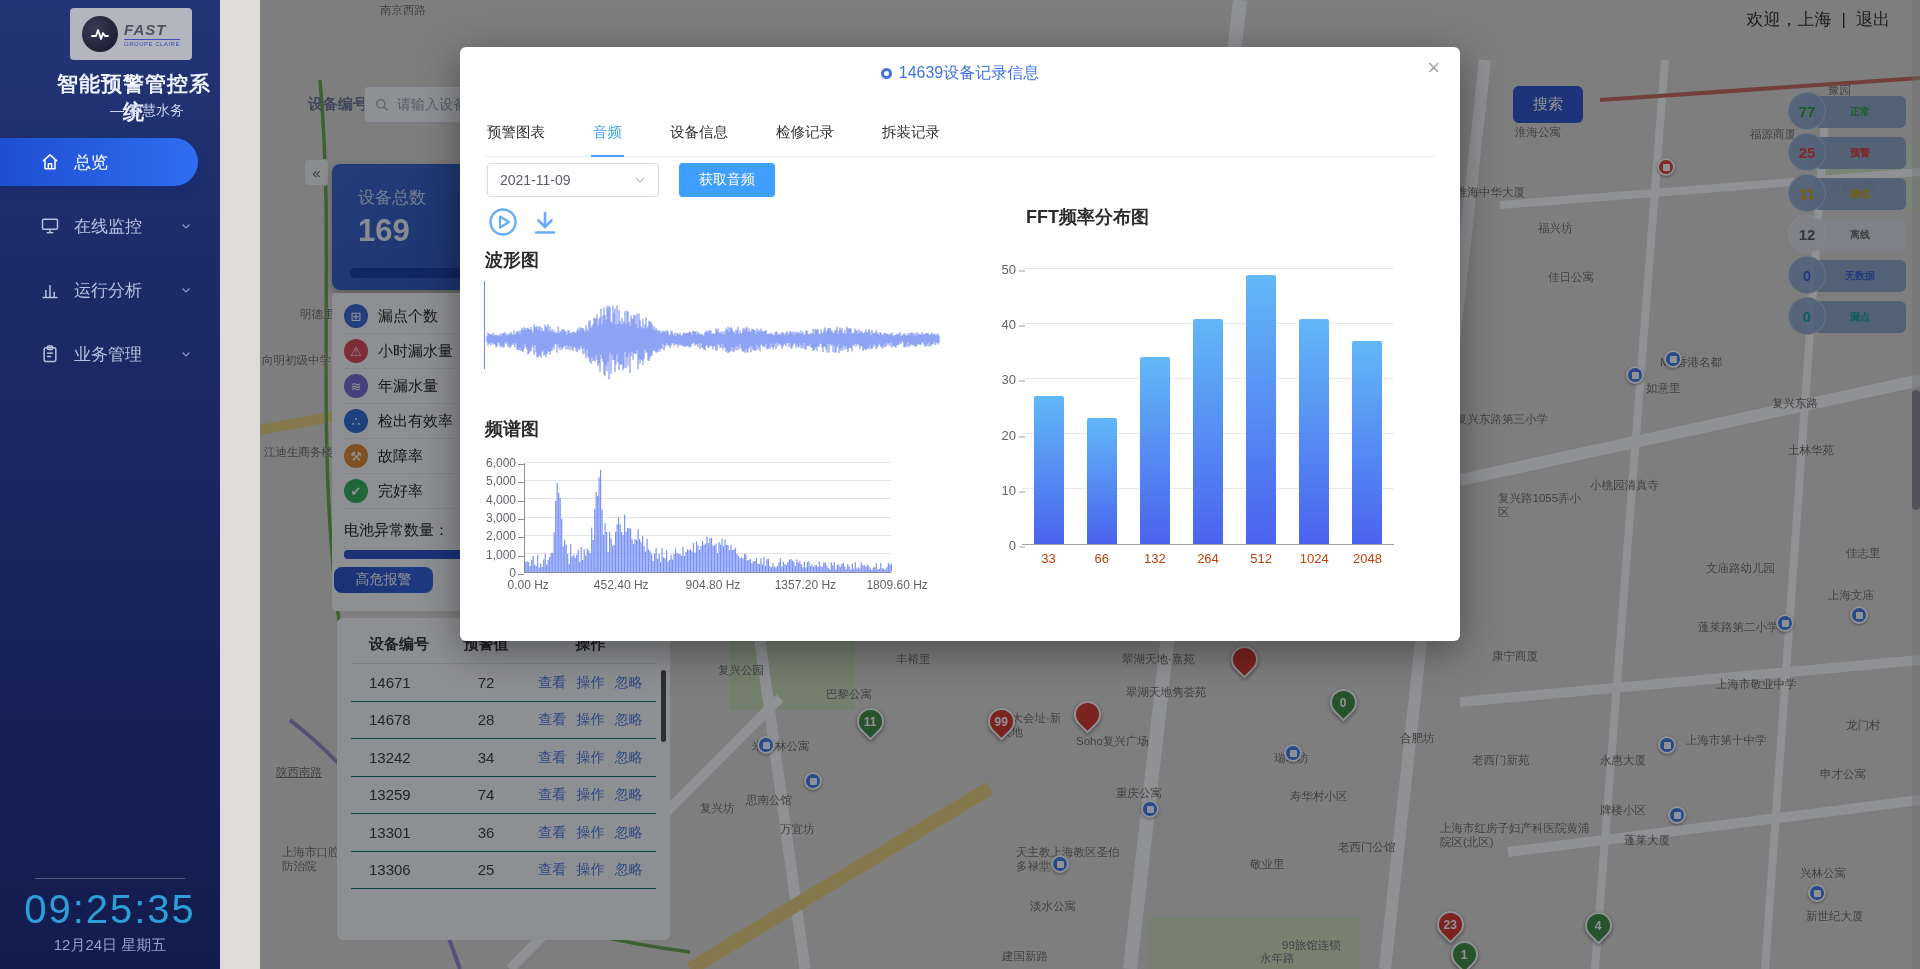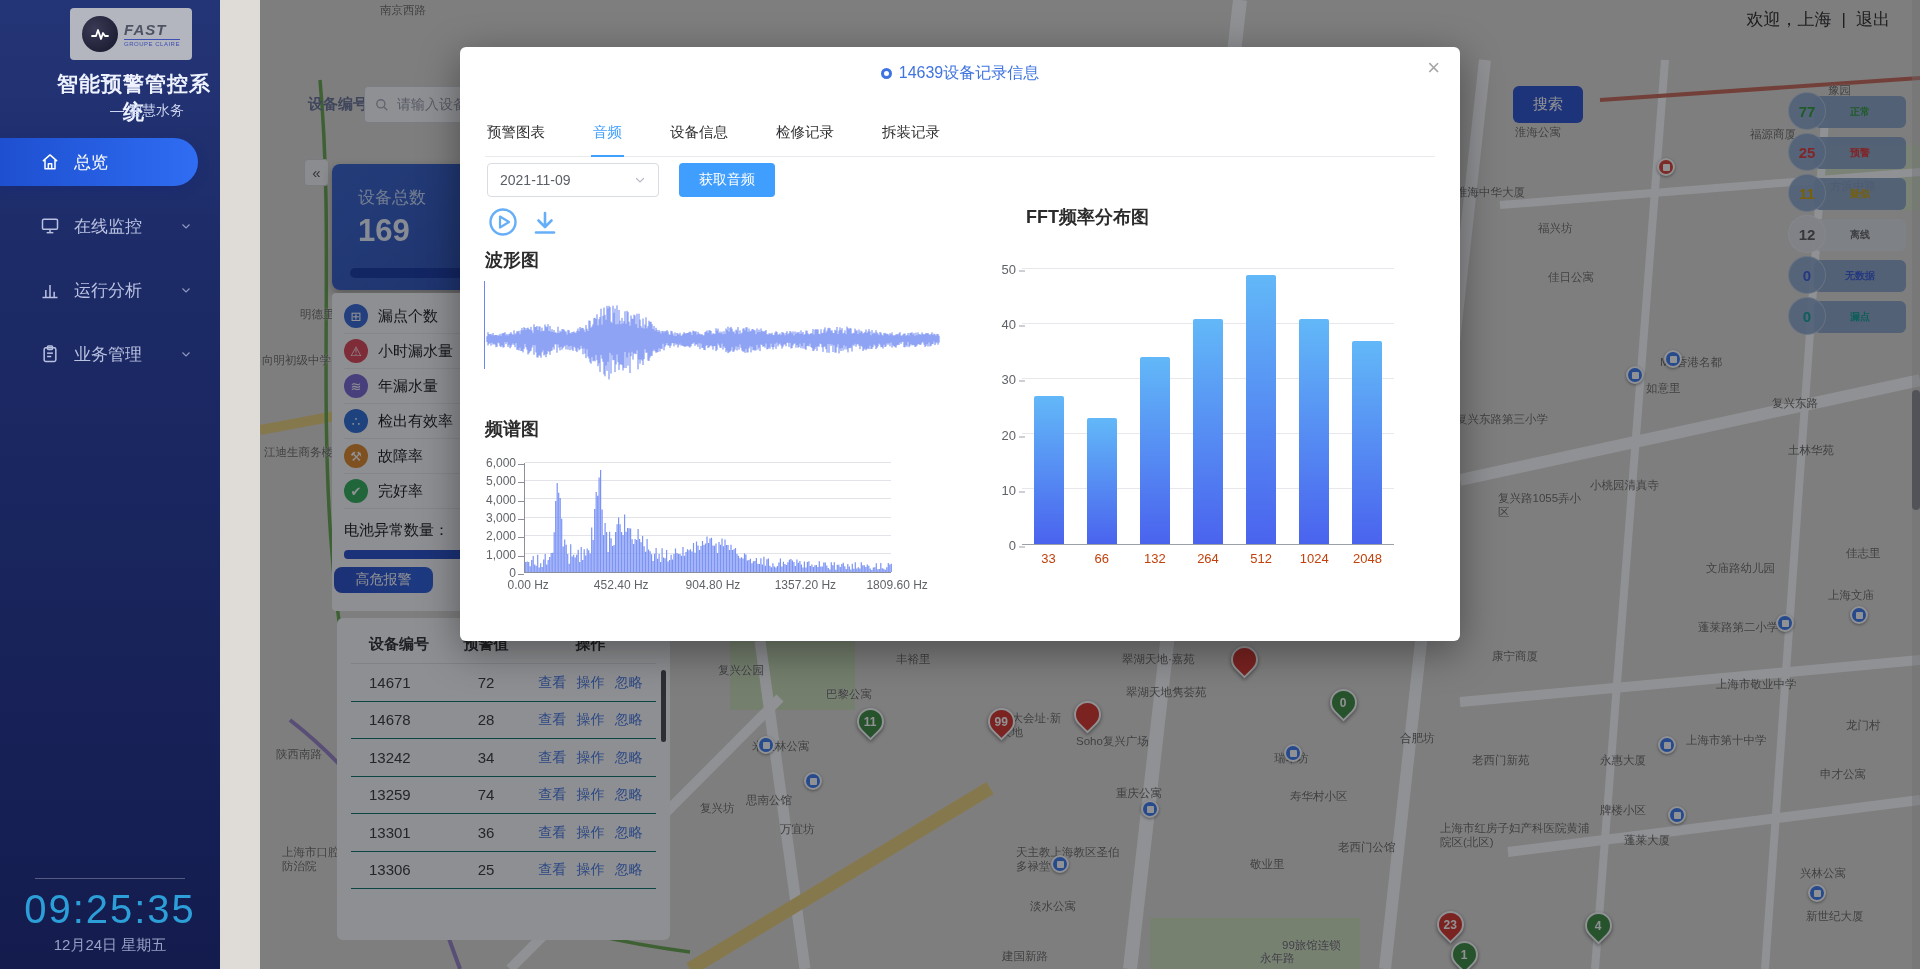--- a/index.html
+++ b/index.html
@@ -218,21 +218,21 @@
         <span class="map-label" style="left: 440px; top: 802px;">复兴坊</span>
         <span class="map-label" style="left: 486px; top: 794px;">思南公馆</span>
         <span class="map-label" style="left: 856px; top: 787px;">重庆公寓</span>
         <span class="map-label" style="left: 816px; top: 735px;">Soho复兴广场</span>
         <span class="map-label" style="left: 520px; top: 823px;">万宜坊</span>
         <span class="map-label" style="left: 756px; top: 846px; width: 106px;">天主教上海教区圣伯多禄堂</span>
         <span class="map-label" style="left: 770px; top: 900px;">淡水公寓</span>
         <span class="map-label" style="left: 40px; top: 308px;">明德里</span>
         <span class="map-label" style="left: 2px; top: 354px;">向明初级中学</span>
         <span class="map-label" style="left: 4px; top: 446px;">江迪生商务楼</span>
-        <span class="map-label" style="left: 16px; top: 748px;">陕西南路</span>
+        <span class="map-label" style="left: 16px; top: 766px; text-decoration: underline;">陕西南路</span>
         <span class="map-label" style="left: 22px; top: 846px; width: 78px;">上海市口腔病防治院</span>
         <span class="map-label" style="left: 1000px; top: 952px;">永年路</span>
         <span class="map-label" style="left: 742px; top: 950px;">建国新路</span>
       </div>
     <div>
 
     <span class="poi" style="left: 497px; top: 736px;">
           <span class="poi-dot"></span>
         </span>
         <span class="poi" style="left: 544px; top: 772px;">

